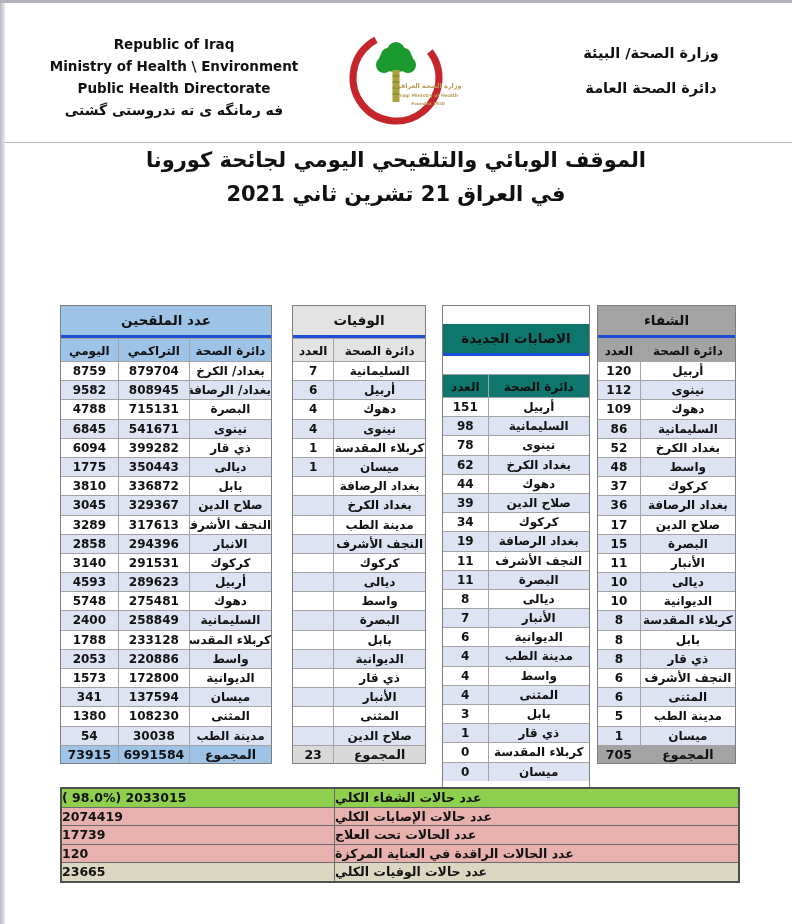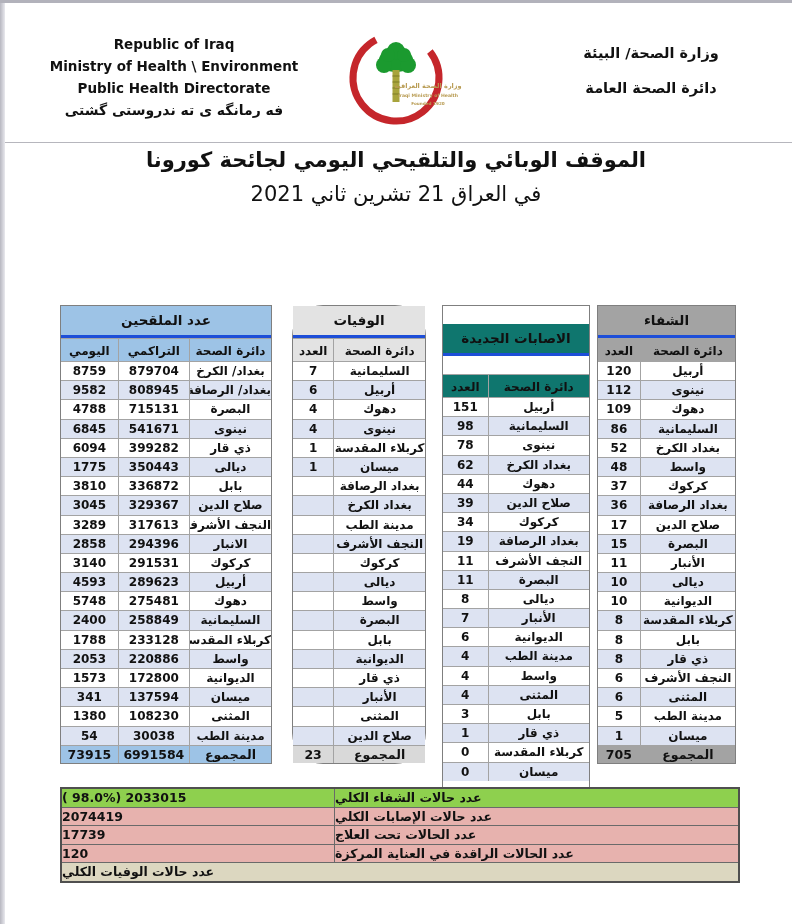--- a/index.html
+++ b/index.html
@@ -16,32 +16,32 @@
     font-weight:bold;font-size:13.5px;line-height:22px;}
   .hdr-en .ku{direction:rtl;font-size:14px;}
   .hdr-ar{position:absolute;left:536px;top:36px;width:230px;text-align:center;
     font-weight:bold;font-size:14.5px;line-height:35px;direction:rtl;}
   .logo{position:absolute;left:340px;top:24px;width:122px;height:118px;}
   .rule{position:absolute;top:142px;left:5px;right:0;border-top:1.5px solid #b6b6bd;}
   
   .title1{position:absolute;top:148px;left:0;width:100%;text-align:center;
     font-size:21px;font-weight:bold;direction:rtl;}
   .title2{position:absolute;top:182px;left:0;width:100%;text-align:center;
-    font-size:21px;font-weight:normal;direction:rtl;}
+    font-size:21px;font-weight:bold;direction:rtl;}
   
   .tests{position:absolute;left:166px;top:228px;width:459px;border:2px solid #4f4f4f;background:#fff;}
   .tests .trow{display:flex;height:31px;line-height:31px;}
   .tests .trow + .trow{border-top:1.5px solid #4f4f4f;}
   .tests .val{width:146px;border-right:1.5px solid #4f4f4f;text-align:center;
     font-weight:bold;font-size:15px;}
   .tests .lab{flex:1;text-align:center;font-weight:bold;font-size:14.5px;direction:rtl;}
   
   .stat{position:absolute;top:305px;background:#fff;border:1.5px solid #7f7f7f;}
   #tbl-vaccinated{left:60px;width:210px;}
-  #tbl-deaths{left:292px;width:132px;border-radius:31px;}
+  #tbl-deaths{left:292px;width:132px;}
   #tbl-infections{left:442px;width:146px;}
   #tbl-recovery{left:597px;width:137px;}
   .t-title{height:29px;line-height:29px;text-align:center;font-weight:bold;
     font-size:13.5px;border-bottom:3px solid #1d4ed8;direction:rtl;}
   .t-row{display:flex;border-top:1px solid #a3a3a3;}
   .cell{border-left:1px solid #a3a3a3;text-align:center;overflow:hidden;white-space:nowrap;}
   .cell:first-child{border-left:none;}
   .t-head .cell{font-size:12px;font-weight:bold;height:22px;line-height:25px;direction:rtl;}
   .t-body .cell{height:18.2px;line-height:18.2px;font-size:12px;font-weight:bold;}
   .t-body .t-row:nth-child(even){background:#dde3f2;}
@@ -520,16 +520,17 @@
       </div>
       <div class="s-row s-pink">
         <div class="s-val">17739</div>
         <div class="s-lab">عدد الحالات تحت العلاج</div>
       </div>
       <div class="s-row s-pink">
         <div class="s-val">120</div>
         <div class="s-lab">عدد الحالات الراقدة في العناية المركزة</div>
       </div>
       <div class="s-row s-beige">
+        <div class="s-val">23665</div>
         <div class="s-lab">عدد حالات الوفيات الكلي</div>
       </div>
     </div>
 </div>
 
 </body></html>

